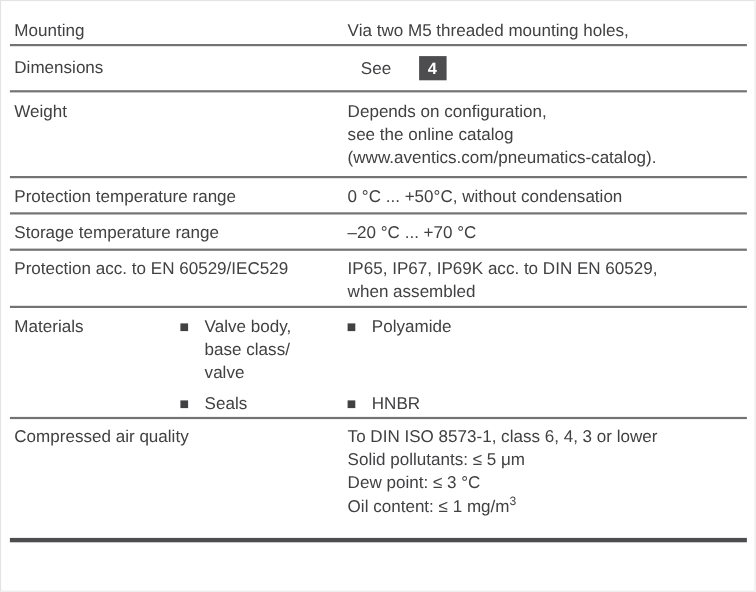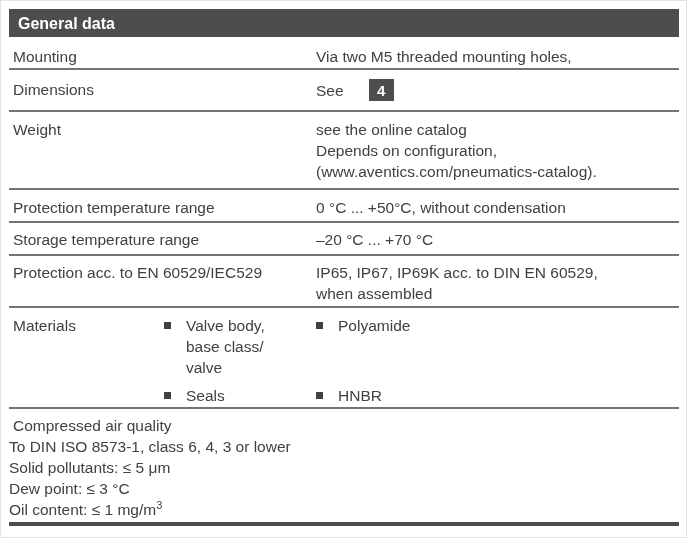--- a/index.html
+++ b/index.html
@@ -43,27 +43,27 @@
     width: 307px;
     flex-shrink: 0;
     padding-left: 4px;
     box-sizing: border-box;
   }
   .col-value { flex: 1; min-width: 0; }
   .vline { white-space: nowrap; }
 
   
   .row-mounting   { padding: 9px 0 1px; }
-  .row-dimensions { padding: 9px 0 9px; }
+  .row-dimensions { padding: 9px 0 9px; gap: 12px; }
   .row-weight     { padding: 7px 0 6px; }
   .row-optemp     { padding: 7px 0 3px; }
   .row-sttemp     { padding: 6px 0 4px; }
   .row-protect    { padding: 6px 0 2px; }
   .row-materials  { padding: 7px 0 1px; }
-  .row-air        { padding: 6px 0 2px; flex-direction: column; }
+  .row-air        { padding: 6px 0 18px; }
 
   .see-line { display: flex; align-items: center; height: 22px; }
   .ref-badge {
     display: inline-flex;
     align-items: center;
     justify-content: center;
     width: 25px;
     height: 22px;
     margin-left: 25px;
     background: #4d4d4f;
@@ -86,23 +86,20 @@
     margin: 7px 15px 0 0;
   }
   sup { font-size: 11px; line-height: 0; }
 </style>
 </head>
 <body>
 
 <div class="page">
   <div class="spec-table">
 
-    <div class="section-header">
-      <span>General data</span>
-    </div>
 
     <div class="row row-mounting">
       <div class="col-label">Mounting</div>
       <div class="col-value">
         <div class="vline">Via two M5 threaded mounting holes,</div>
       </div>
     </div>
 
     <div class="row row-dimensions">
       <div class="col-label">Dimensions</div>
@@ -110,22 +107,22 @@
         <div class="see-line">
           <span>See</span>
           <span class="ref-badge">4</span>
         </div>
       </div>
     </div>
 
     <div class="row row-weight">
       <div class="col-label">Weight</div>
       <div class="col-value">
+        <div class="vline">Depends on configuration,</div>
         <div class="vline">see the online catalog</div>
-        <div class="vline">Depends on configuration,</div>
         <div class="vline">(www.aventics.com/pneumatics-catalog).</div>
       </div>
     </div>
 
     <div class="row row-optemp">
       <div class="col-label">Protection temperature range</div>
       <div class="col-value">
         <div class="vline">0 °C ... +50°C, without condensation</div>
       </div>
     </div>

